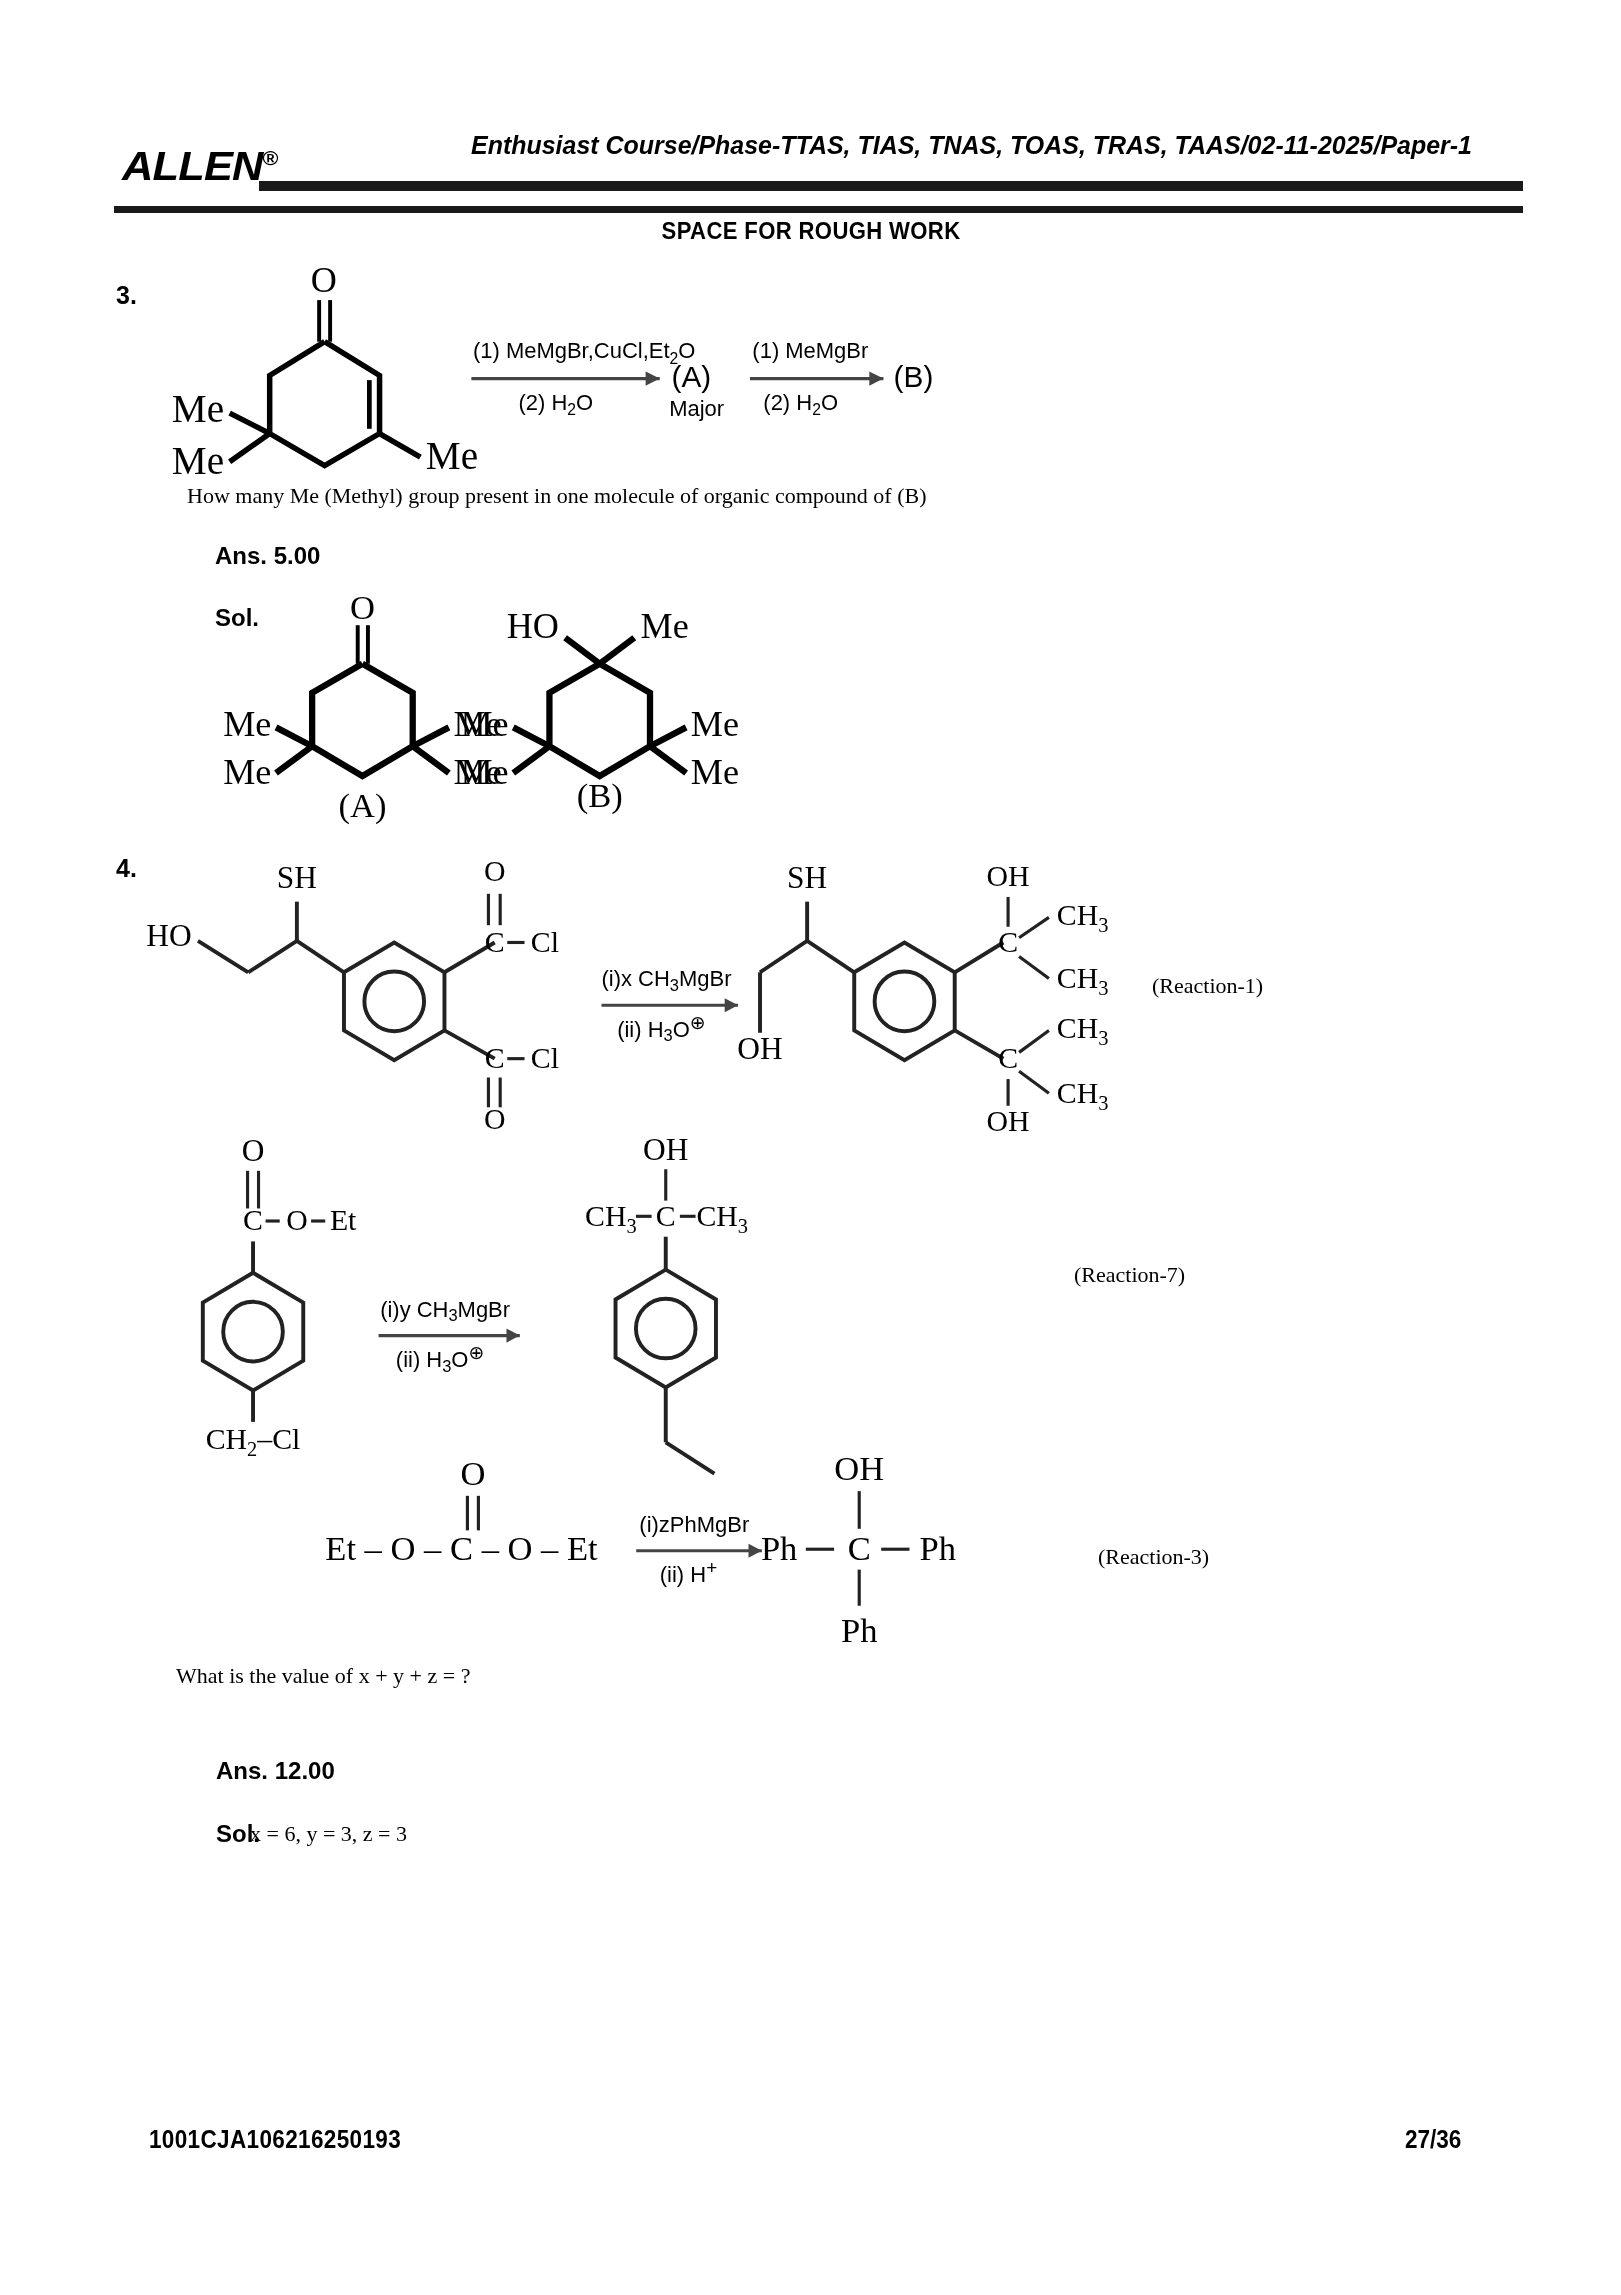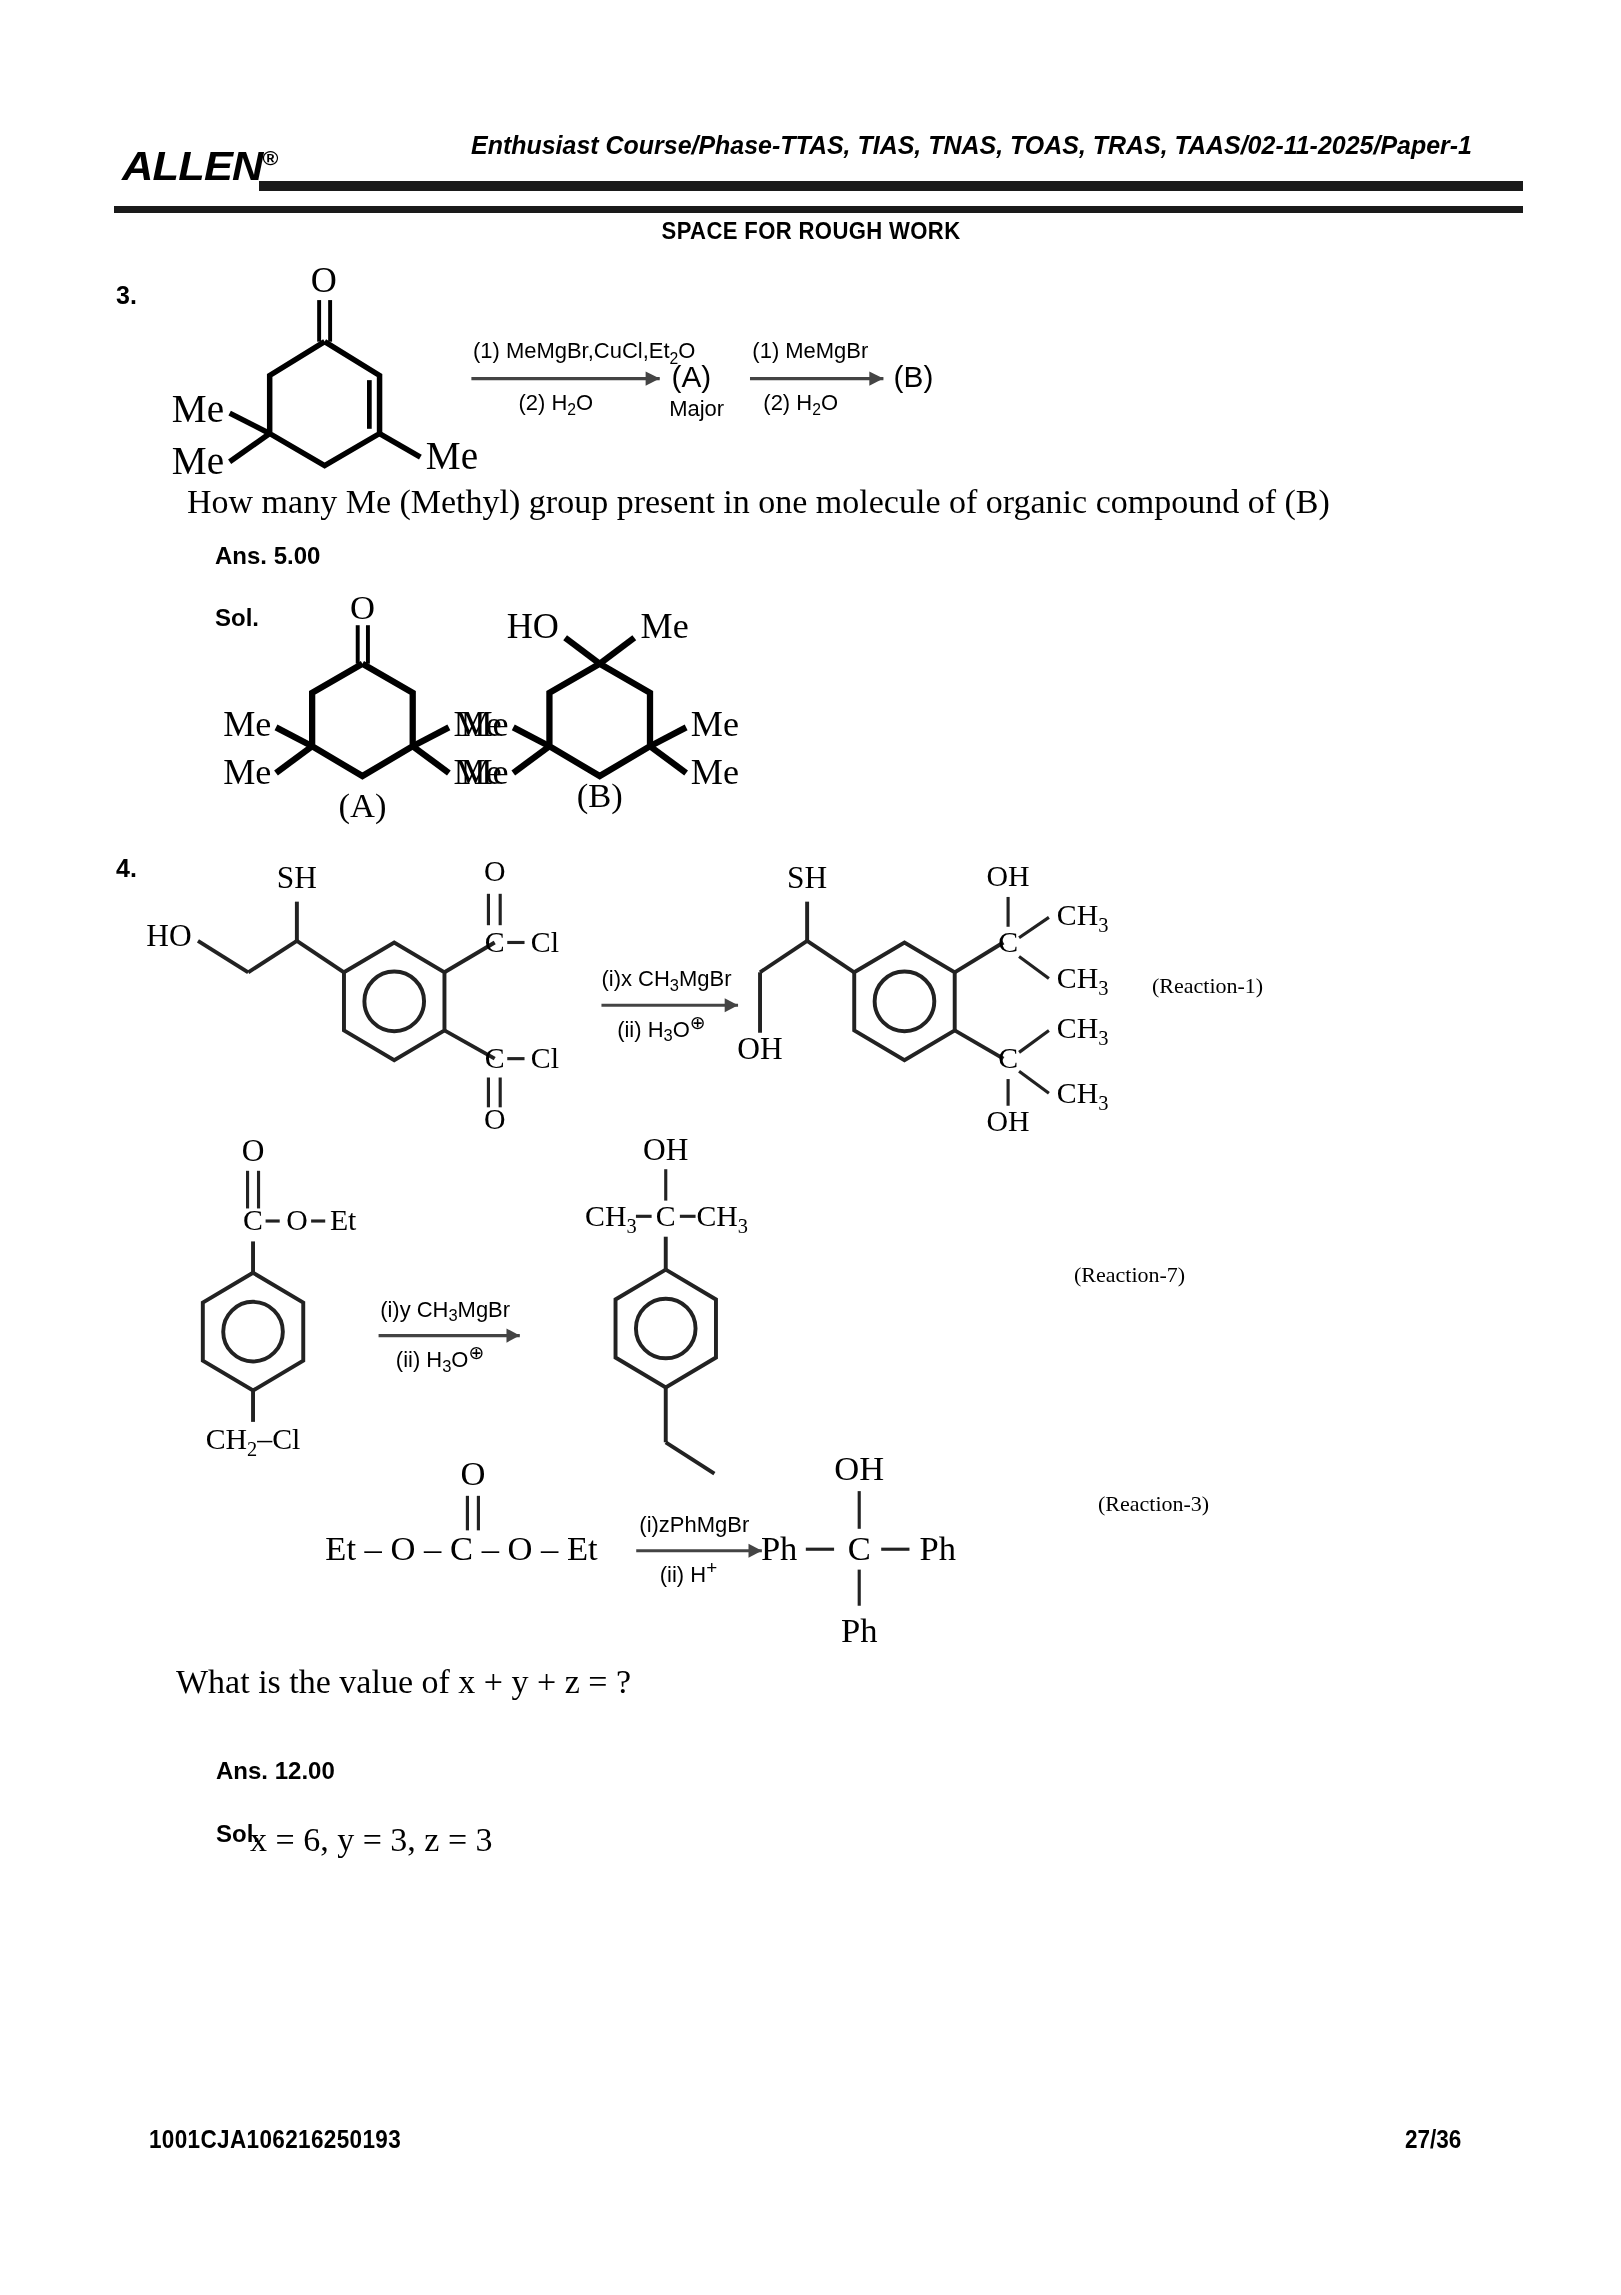--- a/index.html
+++ b/index.html
@@ -36,21 +36,21 @@
   .rough{
     position:absolute;left:0;top:217px;width:100%;
     text-align:center;
     font-family:"Liberation Sans", sans-serif;
     font-weight:bold;font-size:24px;letter-spacing:0.4px;
     transform:scaleX(.92);
   }
 
   
   .qnum{position:absolute;font-family:"Liberation Sans",sans-serif;font-weight:bold;font-size:25px;}
-  .body-txt{position:absolute;font-family:"Liberation Serif",serif;font-size:34px;white-space:nowrap;}
+  .body-txt{position:absolute;font-family:"Liberation Serif",serif;font-size:22px;white-space:nowrap;}
   .lbl-bold{position:absolute;font-family:"Liberation Sans",sans-serif;font-weight:bold;font-size:24px;white-space:nowrap;margin-left:28px;}
   .rxn-lbl{position:absolute;font-family:"Liberation Serif",serif;font-size:22px;white-space:nowrap;}
 
   
   .ftr-left{position:absolute;left:149px;top:2125px;font-family:"Liberation Sans",sans-serif;font-weight:bold;font-size:25px;letter-spacing:0.4px;transform:scaleX(.9);transform-origin:left center;}
   .ftr-right{position:absolute;left:1405px;top:2125px;font-family:"Liberation Sans",sans-serif;font-weight:bold;font-size:25px;transform:scaleX(.9);transform-origin:left center;}
 
   
   .chem{position:absolute;}
   .chem svg{display:block;overflow:visible;}
@@ -281,21 +281,21 @@
       <line x1="684" y1="60" x2="684" y2="108" stroke="#222" stroke-width="4"></line>
       <text x="582" y="148" font-size="44" class="serif-lab" text-anchor="middle">Ph</text>
       <line x1="616" y1="134" x2="652" y2="134" stroke="#222" stroke-width="4"></line>
       <text x="684" y="148" font-size="44" class="serif-lab" text-anchor="middle">C</text>
       <line x1="712" y1="134" x2="748" y2="134" stroke="#222" stroke-width="4"></line>
       <text x="784" y="148" font-size="44" class="serif-lab" text-anchor="middle">Ph</text>
       <line x1="684" y1="160" x2="684" y2="206" stroke="#222" stroke-width="4"></line>
       <text x="684" y="252" font-size="44" class="serif-lab" text-anchor="middle">Ph</text>
     </svg>
   </div>
-  <div class="rxn-lbl" style="left:1098px;top:1491px;">(Reaction-3)</div>
+  <div class="rxn-lbl" style="left:1098px;top:1544px;">(Reaction-3)</div>
 
   <div class="body-txt" style="left:176px;top:1663px;">What is the value of x + y + z = ?</div>
 
   <div class="lbl-bold" style="left:188px;top:1757px;"><span>Ans.</span>&nbsp;<span>12.00</span></div>
 
   <div class="lbl-bold" style="left:188px;top:1820px;">Sol.</div>
   <div class="body-txt" style="left:250px;top:1821px;">x = 6, y = 3, z = 3</div>
 
   <div class="ftr-left">1001CJA106216250193</div>
   <div class="ftr-right">27/36</div>

